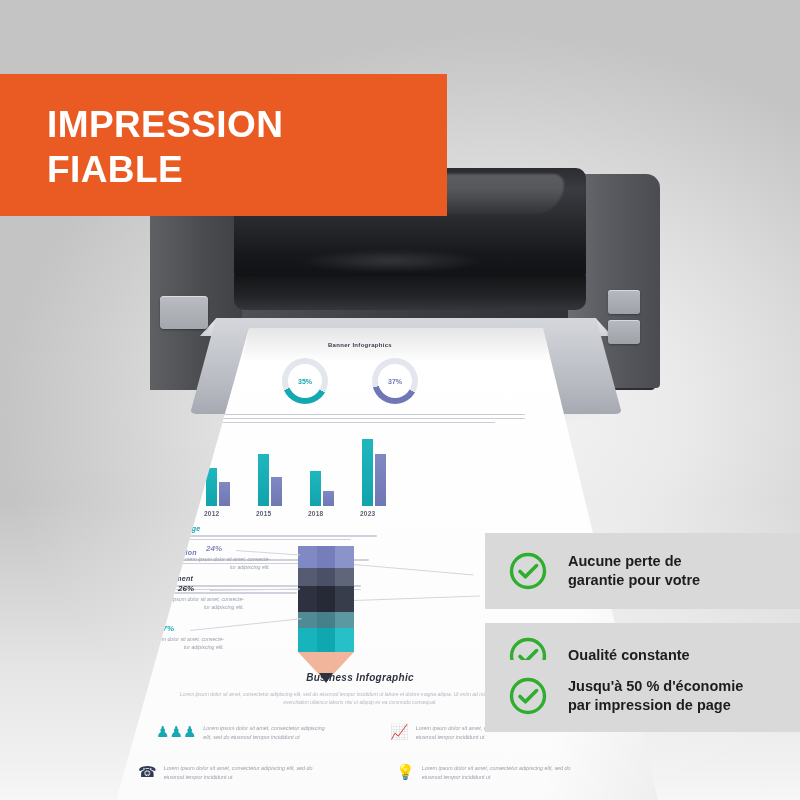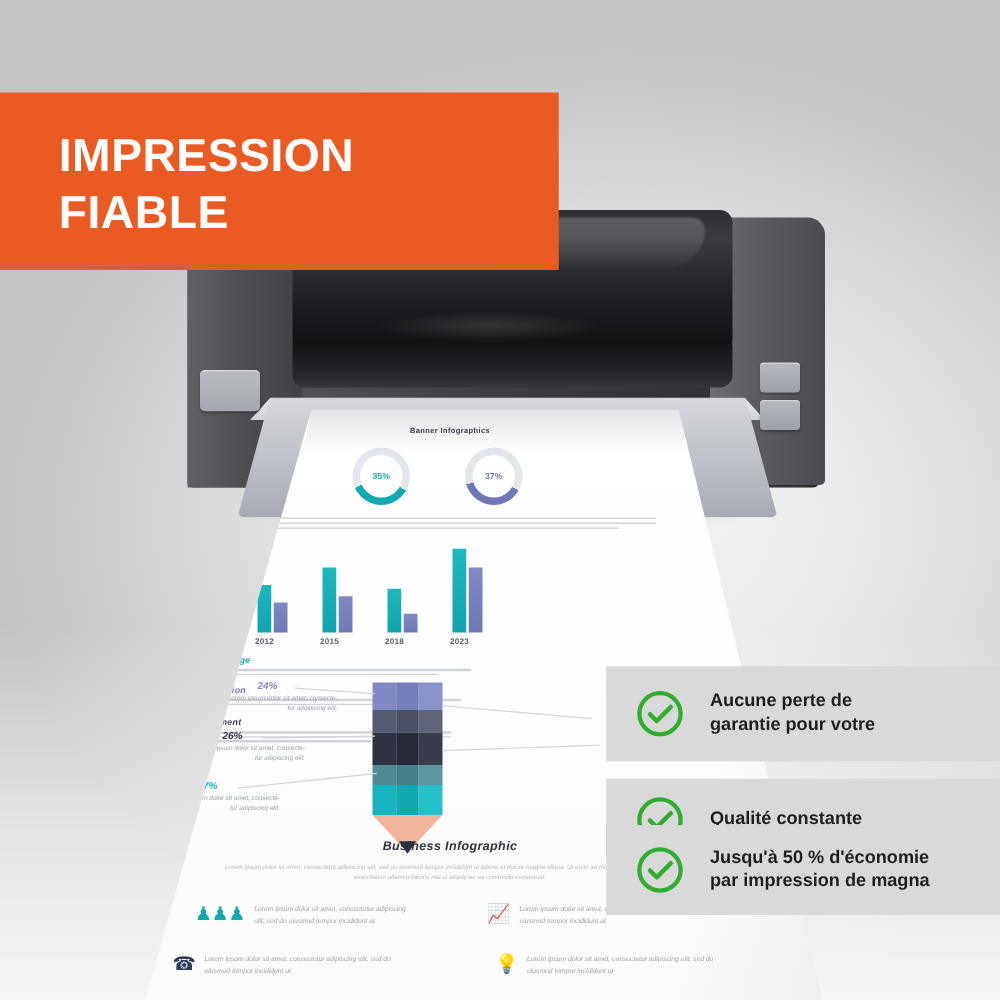--- a/index.html
+++ b/index.html
@@ -371,17 +371,17 @@
 
   <div class="fbox fb4">
     <div class="check">
       <svg width="40" height="40" viewBox="0 0 40 40">
           <circle cx="20" cy="20" r="16.5" fill="none" stroke="#2fad2f" stroke-width="3.4"></circle>
           <path d="M12 20.4l5.4 5.4L28.6 14.6" fill="none" stroke="#2fad2f" stroke-width="3.6" stroke-linecap="round" stroke-linejoin="round"></path>
         </svg>
     </div>
     <div class="ftxt">
       <span>Jusqu'à 50 % d'économie</span>
-      <span>par impression de magna</span>
+      <span>par impression de page</span>
     </div>
   </div>
 
 </div>
 
 </body></html>

